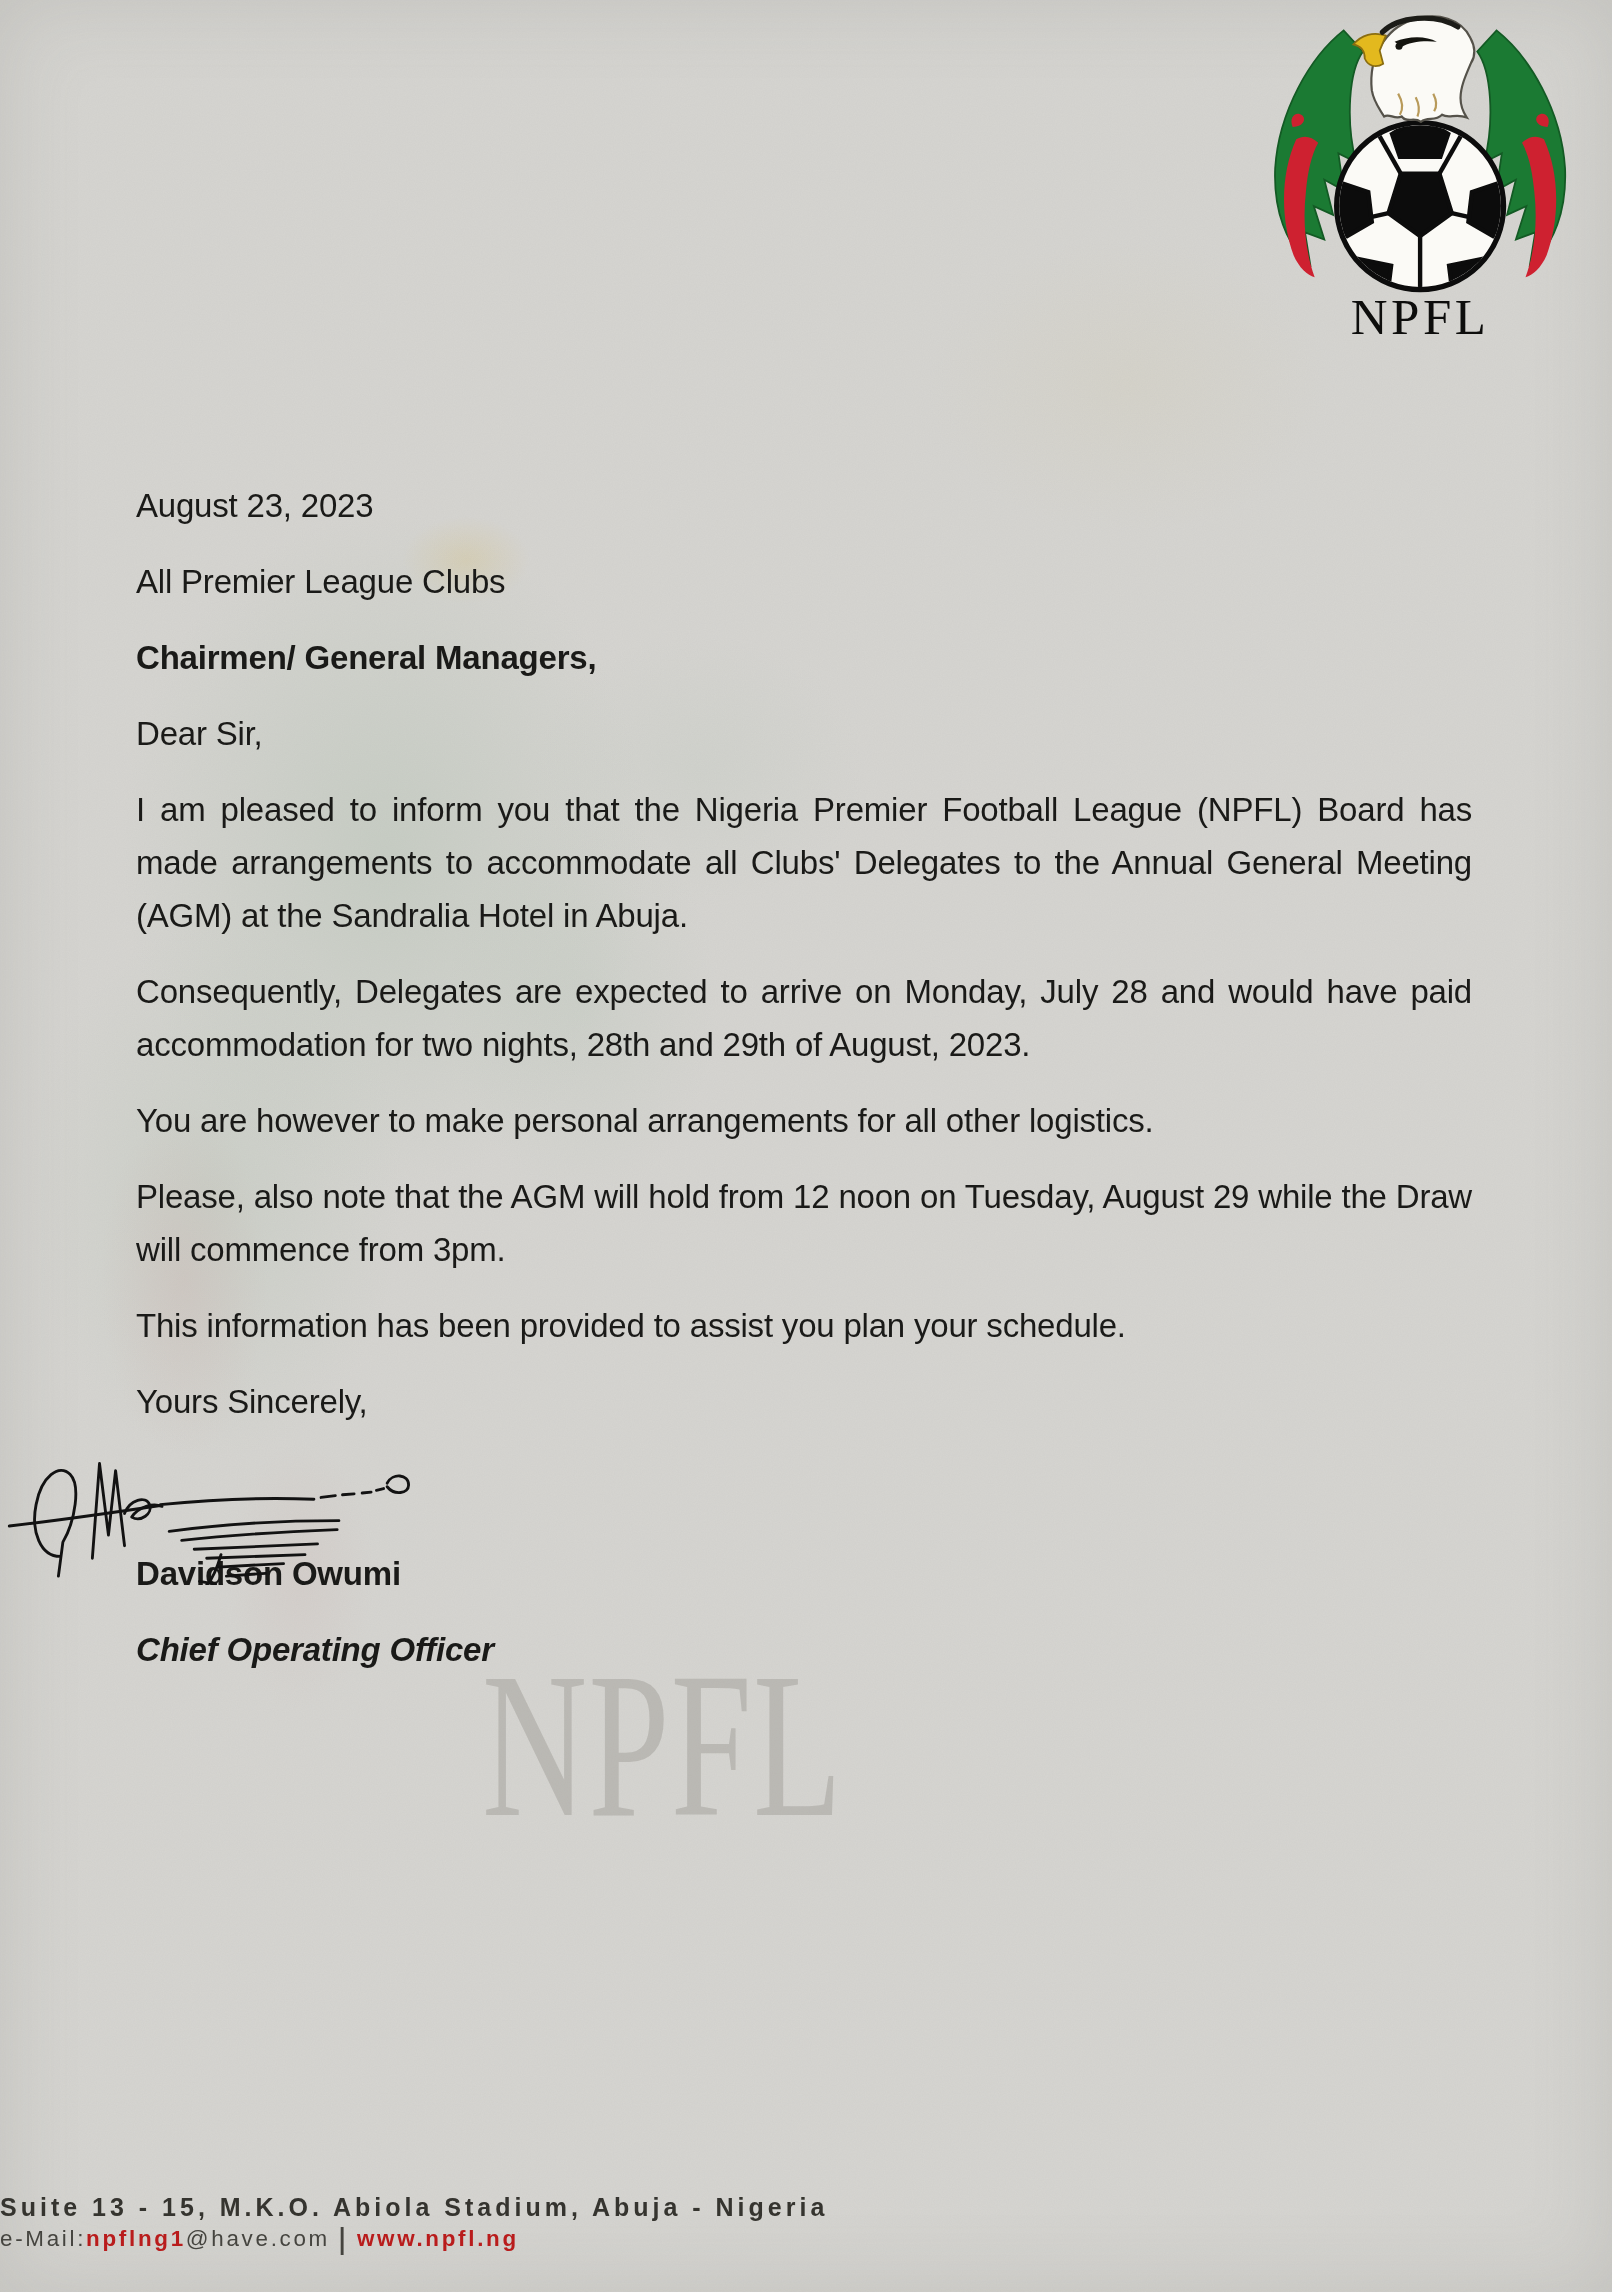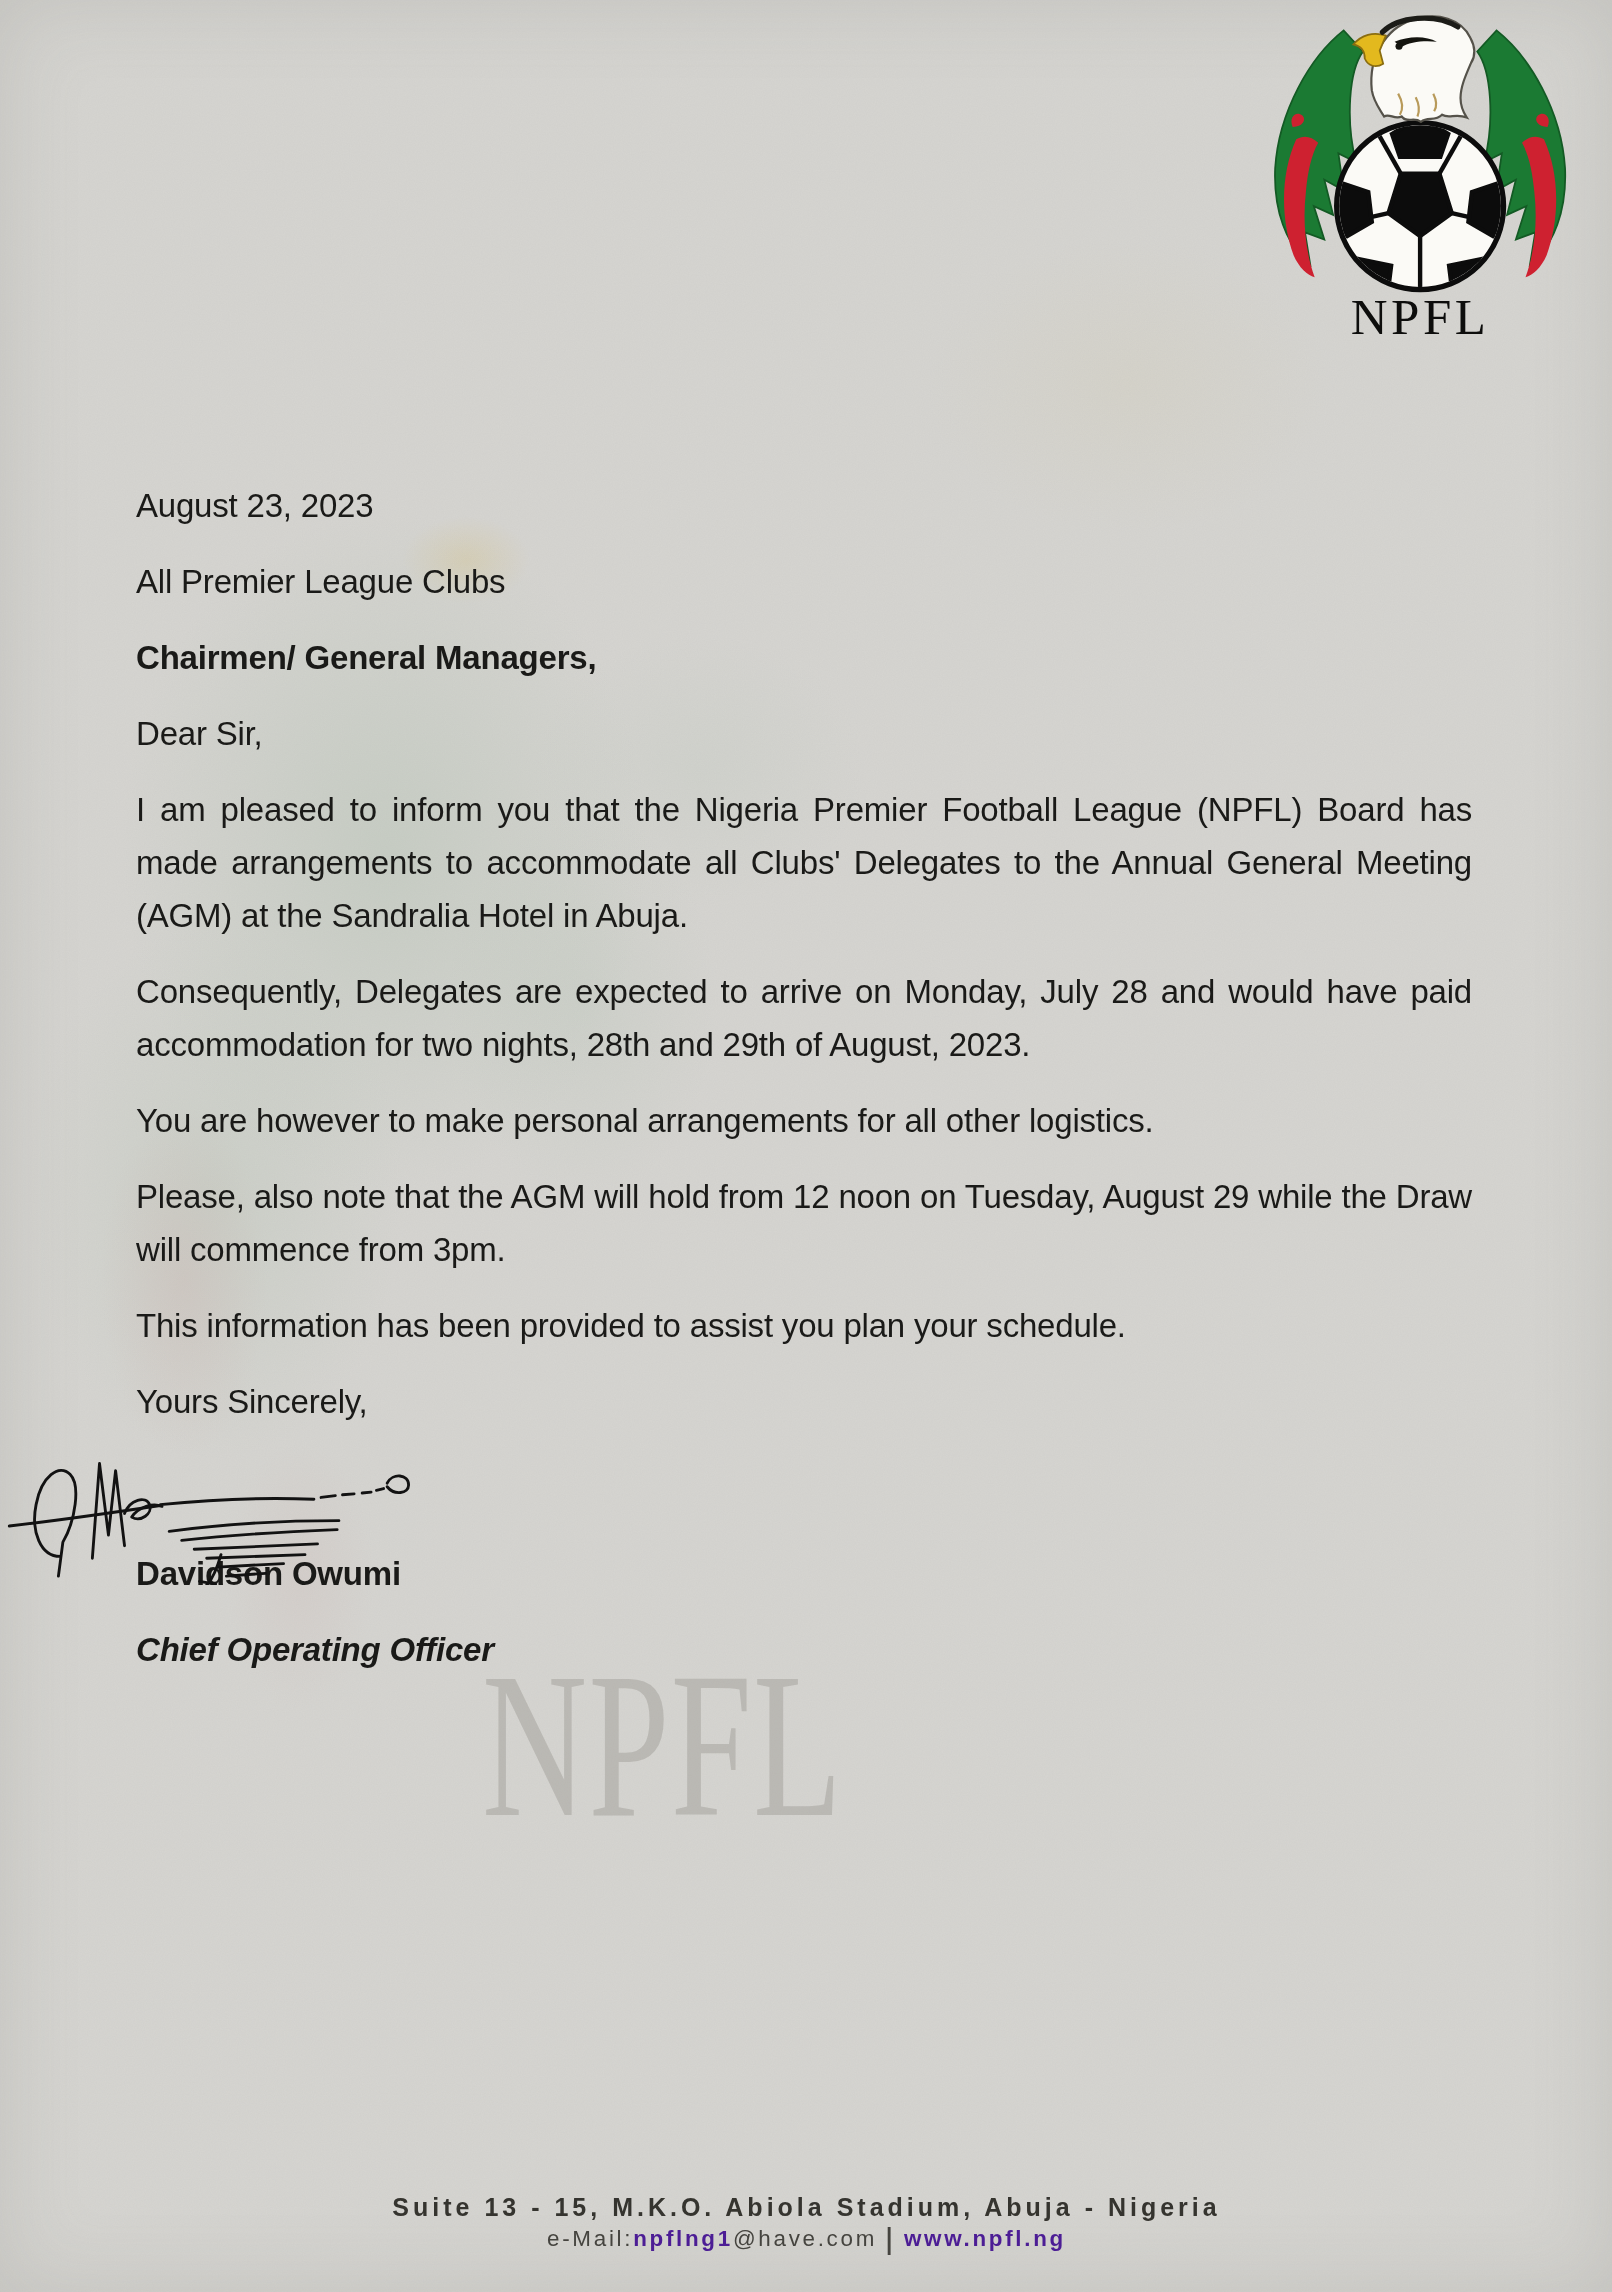--- a/index.html
+++ b/index.html
@@ -44,30 +44,30 @@
   .addr{margin:0 0 21.5px 0;}
   .bold{font-weight:bold;}
   .subject{font-weight:bold;margin:0 0 23px 0;}
   .para{text-align:justify;}
   .closing{margin:0 0 0 0;}
   .sig-wrap{position:relative;height:134px;margin:7.2px 0 -38px -130px;width:430px;}
   .sig-wrap svg{display:block;}
   .signer-name{font-weight:bold;margin:0;}
   .signer-title{font-weight:bold;font-style:italic;margin:0;}
   .footer{
-    position:absolute;left:0;right:0;top:2192px;text-align:center;
+    position:absolute;left:0;right:0;top:2192px;text-align:left;
     color:#35342f;
   }
   .footer .line1{
     font-size:25px;font-weight:bold;letter-spacing:4px;line-height:30px;
   }
   .footer .line2{
     font-size:22.4px;letter-spacing:2.7px;line-height:29px;margin-top:1.8px;color:#45443f;
   }
-  .footer .line2 .b{font-weight:bold;color:#4c1d95;}
+  .footer .line2 .b{font-weight:bold;color:#b91c1c;}
   .footer .line2 .sep{font-weight:bold;display:inline-block;transform:scaleY(1.35);margin:0 9px;}
 </style>
 </head>
 <body>
 
 <div class="page">
 
   <div class="tint-layer"></div>
 
   <svg class="noise-svg" width="1613" height="2293" aria-hidden="true" viewBox="0 0 1801 2560">

